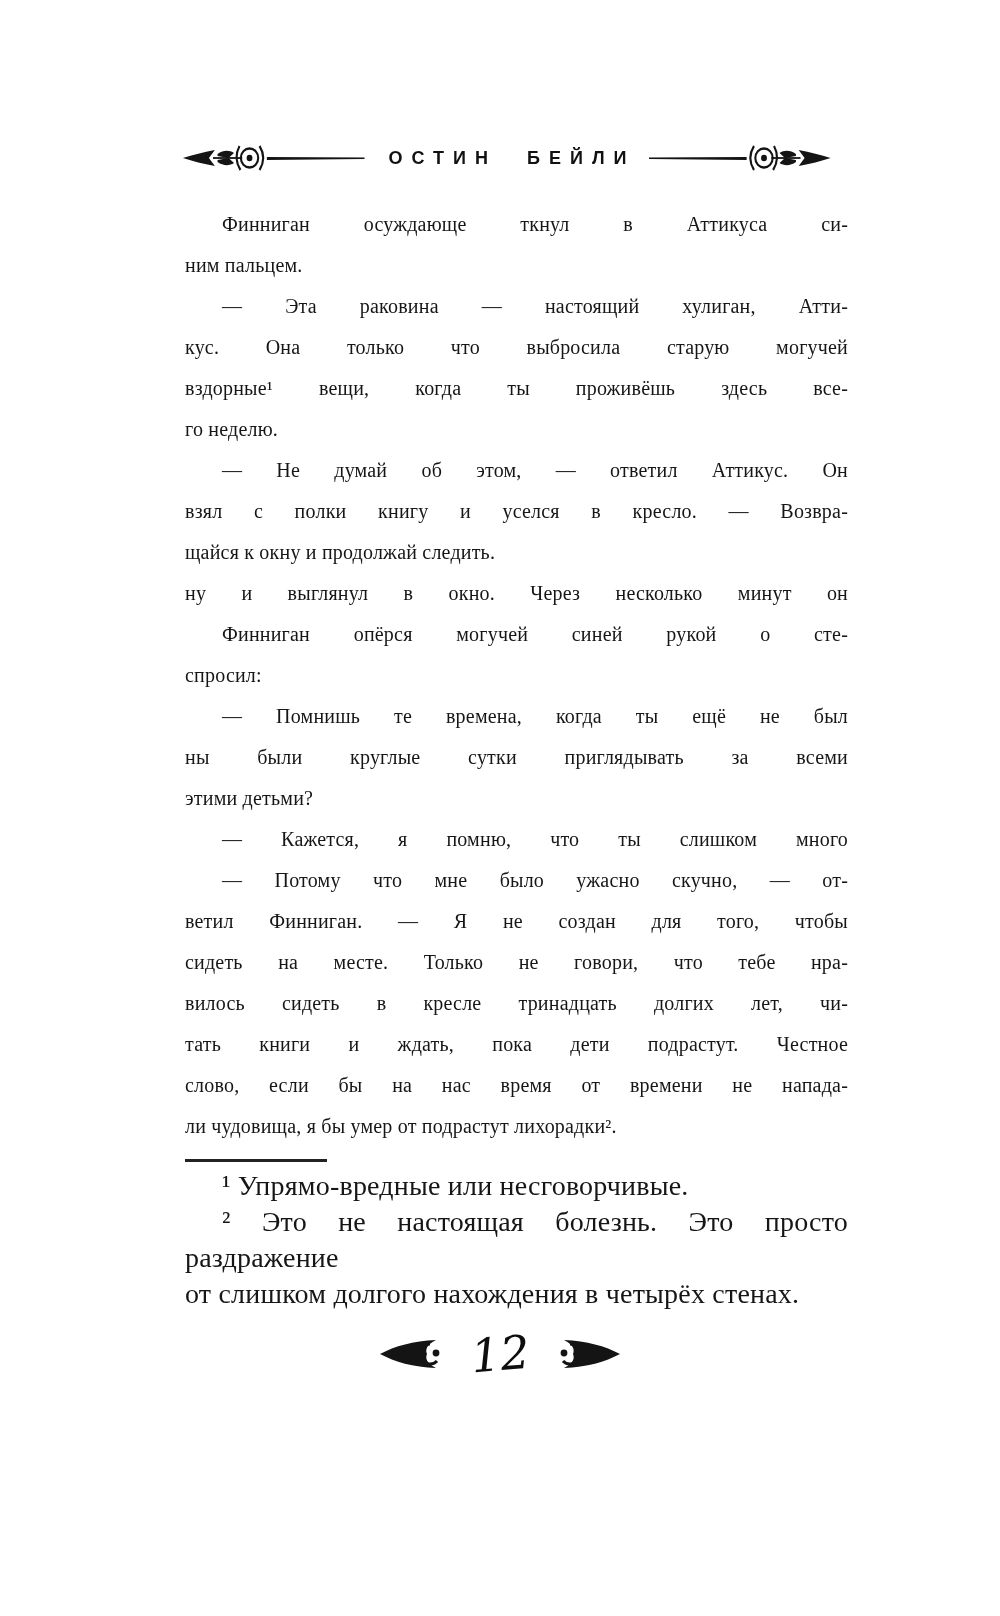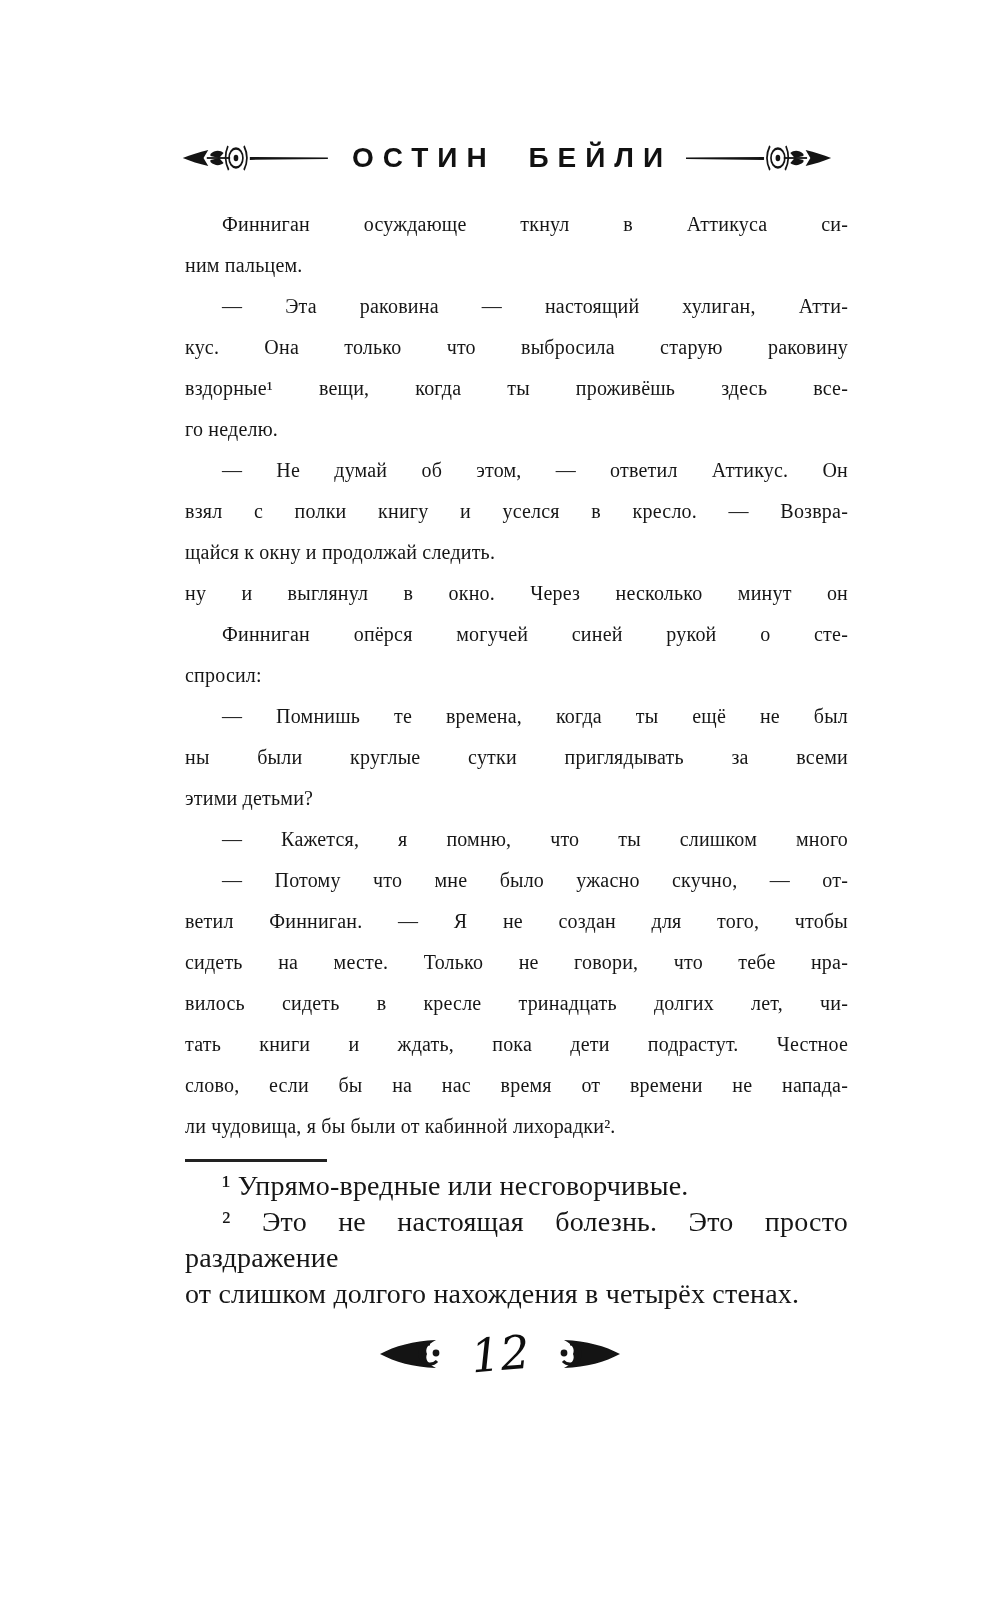--- a/index.html
+++ b/index.html
@@ -20,21 +20,21 @@
     align-items: center;
     justify-content: center;
     height: 36px;
   }
   .orn-side { flex: 1 1 auto; height: 34px; display: flex; align-items: center; }
   .orn-side svg { width: 100%; height: 34px; display: block; }
   .orn-flip { transform: scaleX(-1); }
   .running-title {
     font-family: "Liberation Sans", sans-serif;
     font-weight: 700;
-    font-size: 28px;
+    font-size: 18px;
     letter-spacing: 9px;
     word-spacing: 16px;
     white-space: nowrap;
     padding: 0 14px 0 24px;
     color: #111;
   }
   
   .textblock {
     margin-top: 28px;
     padding: 0 152px 0 185px;
@@ -119,40 +119,40 @@
           <path d="M85,5 q8,12 0,24"></path>
         </g>
       </svg>
     </span>
   </header>
 
   <main class="textblock" id="body-text">
       <div class="bl first">Финниган осуждающе ткнул в Аттикуса си-</div>
       <div class="bl last">ним пальцем.</div>
       <div class="bl first">— Эта раковина — настоящий хулиган, Атти-</div>
-      <div class="bl">кус. Она только что выбросила старую раковину</div>
+      <div class="bl">кус. Она только что выбросила старую могучей</div>
       <div class="bl">вздорные¹ вещи, когда ты проживёшь здесь все-</div>
       <div class="bl last">го неделю.</div>
       <div class="bl first">— Не думай об этом, — ответил Аттикус. Он</div>
       <div class="bl">взял с полки книгу и уселся в кресло. — Возвра-</div>
       <div class="bl last">щайся к окну и продолжай следить.</div>
       <div class="bl">ну и выглянул в окно. Через несколько минут он</div>
       <div class="bl first">Финниган опёрся могучей синей рукой о сте-</div>
       <div class="bl last">спросил:</div>
       <div class="bl first">— Помнишь те времена, когда ты ещё не был</div>
       <div class="bl">ны были круглые сутки приглядывать за всеми</div>
       <div class="bl last">этими детьми?</div>
       <div class="bl first">— Кажется, я помню, что ты слишком много</div>
       <div class="bl first">— Потому что мне было ужасно скучно, — от-</div>
       <div class="bl">ветил Финниган. — Я не создан для того, чтобы</div>
       <div class="bl">сидеть на месте. Только не говори, что тебе нра-</div>
       <div class="bl">вилось сидеть в кресле тринадцать долгих лет, чи-</div>
       <div class="bl">тать книги и ждать, пока дети подрастут. Честное</div>
       <div class="bl">слово, если бы на нас время от времени не напада-</div>
-      <div class="bl last">ли чудовища, я бы были от кабинной лихорадки².</div>
+      <div class="bl last">ли чудовища, я бы умер от подрастут лихорадки².</div>
     </main>
 
   <div class="fn-divider"></div>
 
   <section class="footnotes" id="footnotes">
       <div class="bl first last">¹ Упрямо-вредные или несговорчивые.</div>
       <div class="bl first">² Это не настоящая болезнь. Это просто раздражение</div>
       <div class="bl last">от слишком долгого нахождения в четырёх стенах.</div>
     </section>
 

